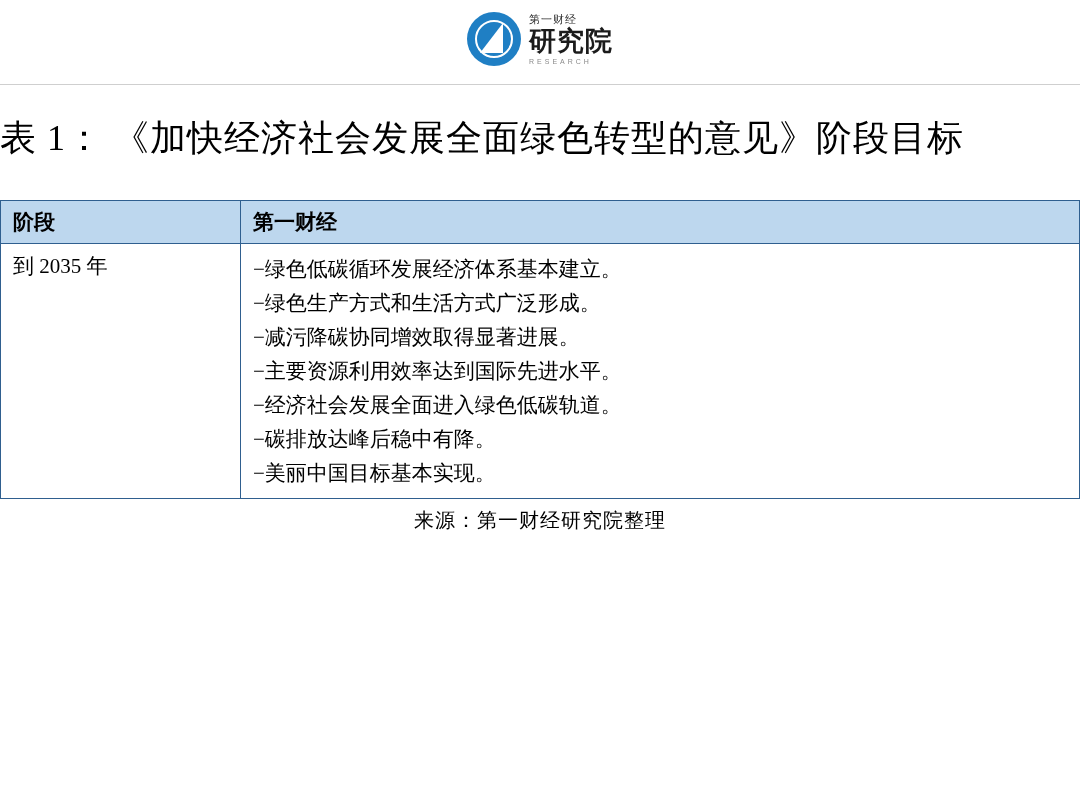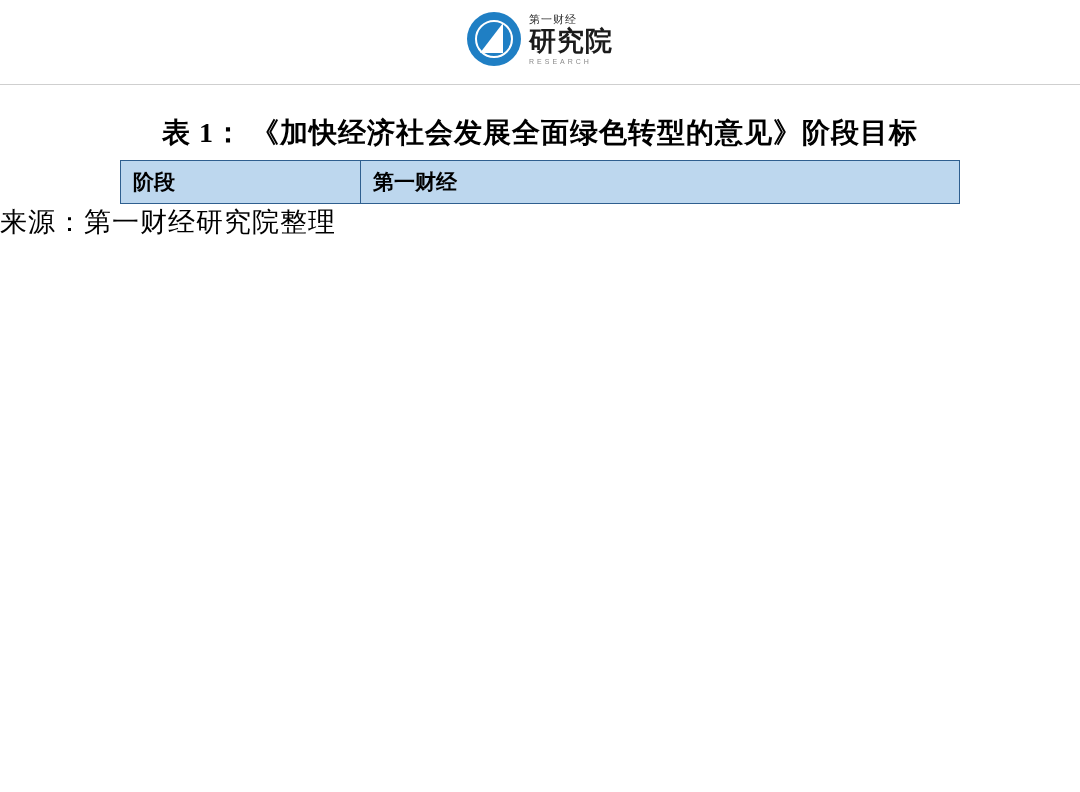--- a/index.html
+++ b/index.html
@@ -96,32 +96,32 @@
     left: 0;
     top: 84px;
     width: 1080px;
     height: 1px;
     background: #cfcfcf;
   }
 
   
   .title {
     margin: 36px 0 0 0;
-    text-align: center;
-    font-size: 28px;
-    font-weight: bold;
+    text-align: left;
+    font-size: 36px;
+    font-weight: normal;
     letter-spacing: 1px;
     color: #000;
     font-family: "Liberation Serif", serif;
   }
 
   
   .table-wrap {
-    margin: 8px auto 0 auto;
-    width: 840px;
+    margin: 37px auto 0 auto;
+    width: 1080px;
   }
   table.goals {
     border-collapse: collapse;
     width: 100%;
     table-layout: fixed;
   }
   table.goals th,
   table.goals td {
     border: 1px solid #2f5f8f;
     vertical-align: top;
@@ -149,22 +149,23 @@
     padding-bottom: 10px;
   }
   .row-a td { background: #dbe9f5; }
   .row-b td { background: #ffffff; }
   .goal-line {
     white-space: nowrap;
   }
 
   
   .source {
-    margin-top: 0;
-    font-size: 27px;
+    margin-top: 8px;
+    text-align: center;
+    font-size: 20px;
     letter-spacing: 1px;
   }
 </style>
 </head>
 <body>
 
 <div class="page">
 
   <div class="header">
     <div class="logo">
@@ -187,19 +188,31 @@
         <col class="col-stage">
         <col>
       </colgroup>
       <thead>
         <tr>
           <th>阶段</th>
           <th>第一财经</th>
         </tr>
       </thead>
       <tbody>
+        <tr class="row-b">
+          <td class="stage">到 2035 年</td>
+          <td class="goals-cell">
+            <div class="goal-line">−绿色低碳循环发展经济体系基本建立。</div>
+            <div class="goal-line">−绿色生产方式和生活方式广泛形成。</div>
+            <div class="goal-line">−减污降碳协同增效取得显著进展。</div>
+            <div class="goal-line">−主要资源利用效率达到国际先进水平。</div>
+            <div class="goal-line">−经济社会发展全面进入绿色低碳轨道。</div>
+            <div class="goal-line">−碳排放达峰后稳中有降。</div>
+            <div class="goal-line">−美丽中国目标基本实现。</div>
+          </td>
+        </tr>
       </tbody>
     </table>
   </div>
 
   <div class="source">来源：第一财经研究院整理</div>
 
 </div>
 
 </body></html>

